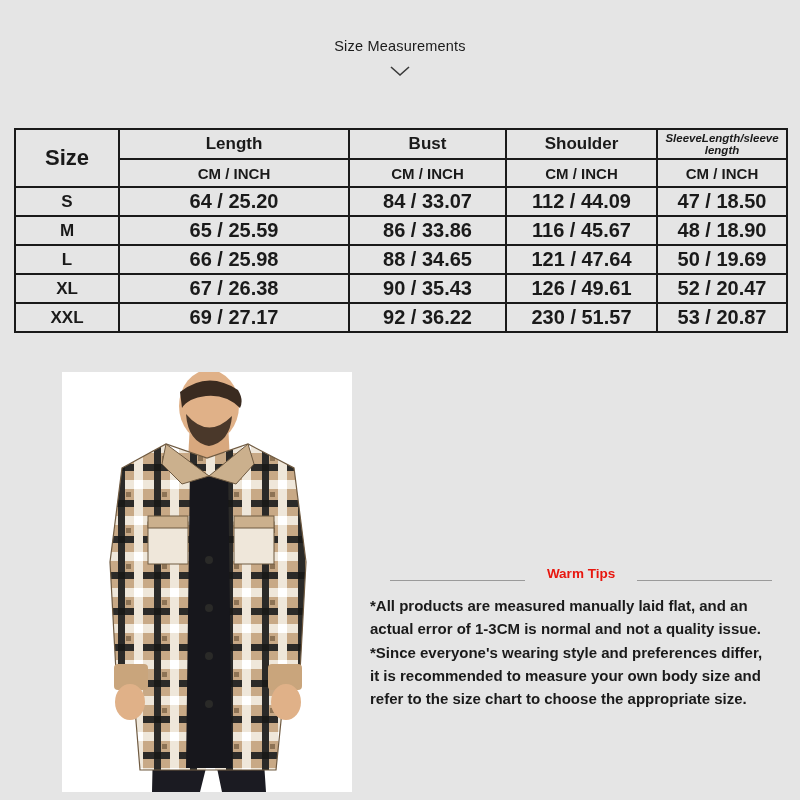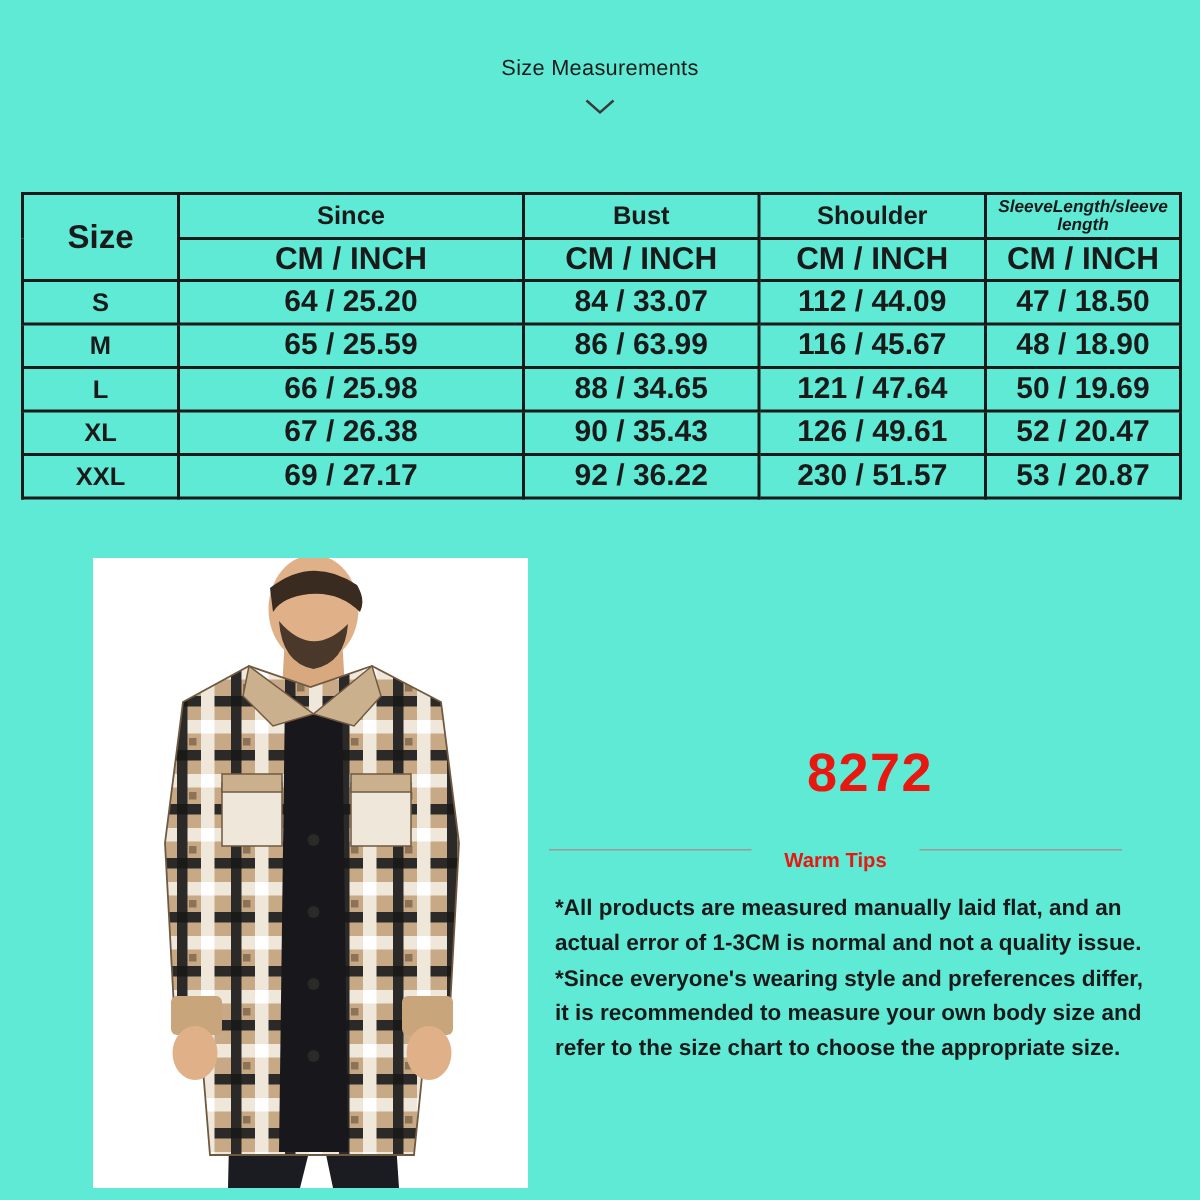--- a/index.html
+++ b/index.html
@@ -7,21 +7,21 @@
     margin: 0; padding: 0;
     width: 800px; height: 800px;
     background: #ffffff;
     font-family: "Liberation Sans", sans-serif;
     color: #111111;
     overflow: hidden;
   }
   #page {
     position: relative;
     width: 800px; height: 800px;
-    background: #5eead4;
+    background: #e5e5e5;
   }
 
   
   .header {
     position: absolute;
     top: 38px; left: 0; width: 800px;
     text-align: center;
   }
   .header-title {
     font-size: 14.5px;
@@ -53,21 +53,21 @@
     color: #1a1a1a;
   }
   .col-size    { width: 104px; }
   .col-length  { width: 230px; }
   .col-bust    { width: 157px; }
   .col-shoulder{ width: 151px; }
   .col-sleeve  { width: 130px; }
 
   .hdr-group { height: 30px; font-size: 17px; }
   .hdr-sleeve-label { font-size: 11.5px; font-style: italic; }
-  .hdr-unit { height: 28px; font-size: 21px; font-weight: bold; }
+  .hdr-unit { height: 28px; font-size: 15px; font-weight: bold; }
   .size-cell { font-size: 22px; }
   .data-row td { height: 29px; font-size: 20px; }
   .data-row td.size-cell { font-size: 17px; }
 
   
   .photo {
     position: absolute;
     left: 62px; top: 372px;
     width: 290px; height: 420px;
     overflow: hidden;
@@ -80,24 +80,24 @@
     top: 494px; left: 380px;
     width: 400px;
     text-align: center;
     font-size: 36px;
     font-weight: bold;
     color: #e8170f;
     letter-spacing: 1px;
   }
   .tips-head {
     position: absolute;
-    top: 566px; left: 366px;
+    top: 566px; left: 390px;
     width: 382px;
     display: flex;
-    align-items: flex-start;
+    align-items: flex-end;
     gap: 22px;
   }
   .tips-head .rule {
     flex: 1 1 auto;
     height: 1px;
     background: #9a9a9a;
   }
   .tips-head .tips-label {
     font-size: 13.5px;
     font-weight: bold;
@@ -131,21 +131,21 @@
       <colgroup>
         <col class="col-size">
           <col class="col-length">
           <col class="col-bust">
           <col class="col-shoulder">
           <col class="col-sleeve">
       </colgroup>
       <tbody>
         <tr>
           <td class="size-cell" rowspan="2">Size</td>
-          <td class="hdr-group">Since</td>
+          <td class="hdr-group">Length</td>
           <td class="hdr-group">Bust</td>
           <td class="hdr-group">Shoulder</td>
           <td class="hdr-group hdr-sleeve-label">SleeveLength/sleeve length</td>
         </tr>
         <tr>
           <td class="hdr-unit">CM  /  INCH</td>
           <td class="hdr-unit">CM  /  INCH</td>
           <td class="hdr-unit">CM  /  INCH</td>
           <td class="hdr-unit">CM  /  INCH</td>
         </tr>
@@ -153,21 +153,21 @@
         <tr class="data-row">
           <td class="size-cell">S</td>
           <td>64 / 25.20</td>
           <td>84 / 33.07</td>
           <td>112 / 44.09</td>
           <td>47 / 18.50</td>
         </tr>
         <tr class="data-row">
           <td class="size-cell">M</td>
           <td>65 / 25.59</td>
-          <td>86 / 63.99</td>
+          <td>86 / 33.86</td>
           <td>116 / 45.67</td>
           <td>48 / 18.90</td>
         </tr>
         <tr class="data-row">
           <td class="size-cell">L</td>
           <td>66 / 25.98</td>
           <td>88 / 34.65</td>
           <td>121 / 47.64</td>
           <td>50 / 19.69</td>
         </tr>
@@ -238,21 +238,20 @@
       <circle cx="147" cy="284" r="4" fill="#2a2a28"></circle>
       <circle cx="147" cy="332" r="4" fill="#2a2a28"></circle>
 
       <rect x="52" y="292" width="34" height="26" rx="4" fill="#c9a57c"></rect>
       <rect x="206" y="292" width="34" height="26" rx="4" fill="#c9a57c"></rect>
       <ellipse cx="68" cy="330" rx="15" ry="18" fill="#e0b188"></ellipse>
       <ellipse cx="224" cy="330" rx="15" ry="18" fill="#e0b188"></ellipse>
     </svg>
   </div>
 
-  <div class="code">8272</div>
 
   <div class="tips-head">
     <span class="rule"></span>
     <span class="tips-label">Warm Tips</span>
     <span class="rule"></span>
   </div>
   <div class="tips-body">*All products are measured manually laid flat, and an actual error of 1-3CM is normal and not a quality issue. *Since everyone's wearing style and preferences differ, it is recommended to measure your own body size and refer to the size chart to choose the appropriate size.</div>
 
 </div>
 

